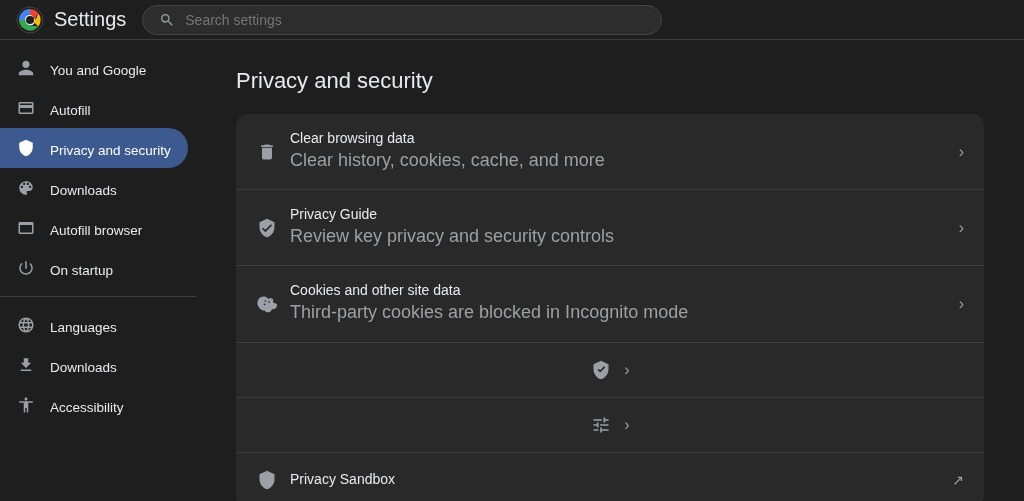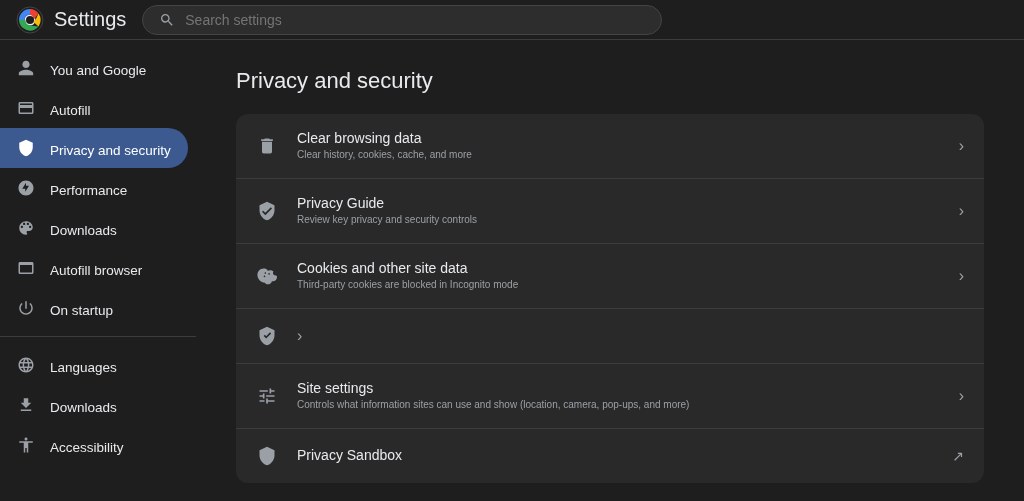--- a/index.html
+++ b/index.html
@@ -130,21 +130,22 @@
       border-radius: 12px;
       margin-bottom: 4px;
       overflow: hidden;
     }
     .settings-item {
       display: flex;
       align-items: center;
       padding: 16px 20px;
       border-bottom: 1px solid #3c3c3c;
       cursor: pointer;
-      gap: 19px;
+      gap: 12px;
+      justify-content: center;
     }
     .settings-item:last-child {
       border-bottom: none;
     }
     .settings-item-icon {
       width: 22px;
       height: 22px;
       display: flex;
       align-items: center;
       justify-content: center;
@@ -153,21 +154,21 @@
     }
     .settings-item-content {
       flex: 1;
     }
     .settings-item-title {
       font-size: 14px;
       color: #e8eaed;
       font-weight: 400;
     }
     .settings-item-subtitle {
-      font-size: 10px;
+      font-size: 18px;
       color: #9aa0a6;
       margin-top: 2px;
       line-height: 1.4;
     }
     .settings-item-arrow {
       color: #9aa0a6;
       font-size: 16px;
       flex-shrink: 0;
     }
     .settings-item-arrow-ext {
@@ -225,28 +226,20 @@
 
     <div class="sidebar-item active">
       <span class="sidebar-icon">
         <svg width="18" height="18" viewBox="0 0 24 24" fill="currentColor">
             <path d="M12 1L3 5v6c0 5.55 3.84 10.74 9 12 5.16-1.26 9-6.45 9-12V5l-9-4z"></path>
           </svg>
       </span>
       <span>Privacy and security</span>
     </div>
 
-    <div class="sidebar-item">
-      <span class="sidebar-icon">
-        <svg width="18" height="18" viewBox="0 0 24 24" fill="currentColor">
-            <path d="M12 2C6.48 2 2 6.48 2 12s4.48 10 10 10 10-4.48 10-10S17.52 2 12 2zm-1 15v-4H7l5-8v4h4l-5 8z"></path>
-          </svg>
-      </span>
-      <span>Performance</span>
-    </div>
 
     <div class="sidebar-item">
       <span class="sidebar-icon">
         <svg width="18" height="18" viewBox="0 0 24 24" fill="currentColor">
             <path d="M12 3c-4.97 0-9 4.03-9 9s4.03 9 9 9c.83 0 1.5-.67 1.5-1.5 0-.39-.15-.74-.39-1.01-.23-.26-.38-.61-.38-.99 0-.83.67-1.5 1.5-1.5H16c2.76 0 5-2.24 5-5 0-4.42-4.03-8-9-8zm-5.5 9c-.83 0-1.5-.67-1.5-1.5S5.67 9 6.5 9 8 9.67 8 10.5 7.33 12 6.5 12zm3-4C8.67 8 8 7.33 8 6.5S8.67 5 9.5 5s1.5.67 1.5 1.5S10.33 8 9.5 8zm5 0c-.83 0-1.5-.67-1.5-1.5S13.67 5 14.5 5s1.5.67 1.5 1.5S15.33 8 14.5 8zm3 4c-.83 0-1.5-.67-1.5-1.5S16.67 9 17.5 9s1.5.67 1.5 1.5-.67 1.5-1.5 1.5z"></path>
           </svg>
       </span>
       <span>Downloads</span>
     </div>
 
@@ -352,24 +345,20 @@
         </span>
         <span class="settings-item-arrow">›</span>
       </div>
 
       <div class="settings-item">
         <span class="settings-item-icon">
           <svg width="20" height="20" viewBox="0 0 24 24" fill="currentColor">
               <path d="M3 17v2h6v-2H3zM3 5v2h10V5H3zm10 16v-2h8v-2h-8v-2h-2v6h2zM7 9v2H3v2h4v2h2V9H7zm14 4v-2H11v2h10zm-6-4h2V7h4V5h-4V3h-2v6z"></path>
             </svg>
         </span>
-        <div class="settings-item-content">
-          <div class="settings-item-title">Site settings</div>
-          <div class="settings-item-subtitle">Controls what information sites can use and show (location, camera, pop-ups, and more)</div>
-        </div>
         <span class="settings-item-arrow">›</span>
       </div>
 
       <div class="settings-item">
         <span class="settings-item-icon">
           <svg width="20" height="20" viewBox="0 0 24 24" fill="currentColor">
               <path d="M12 1L3 5v6c0 5.55 3.84 10.74 9 12 5.16-1.26 9-6.45 9-12V5l-9-4z"></path>
             </svg>
         </span>
         <div class="settings-item-content">

